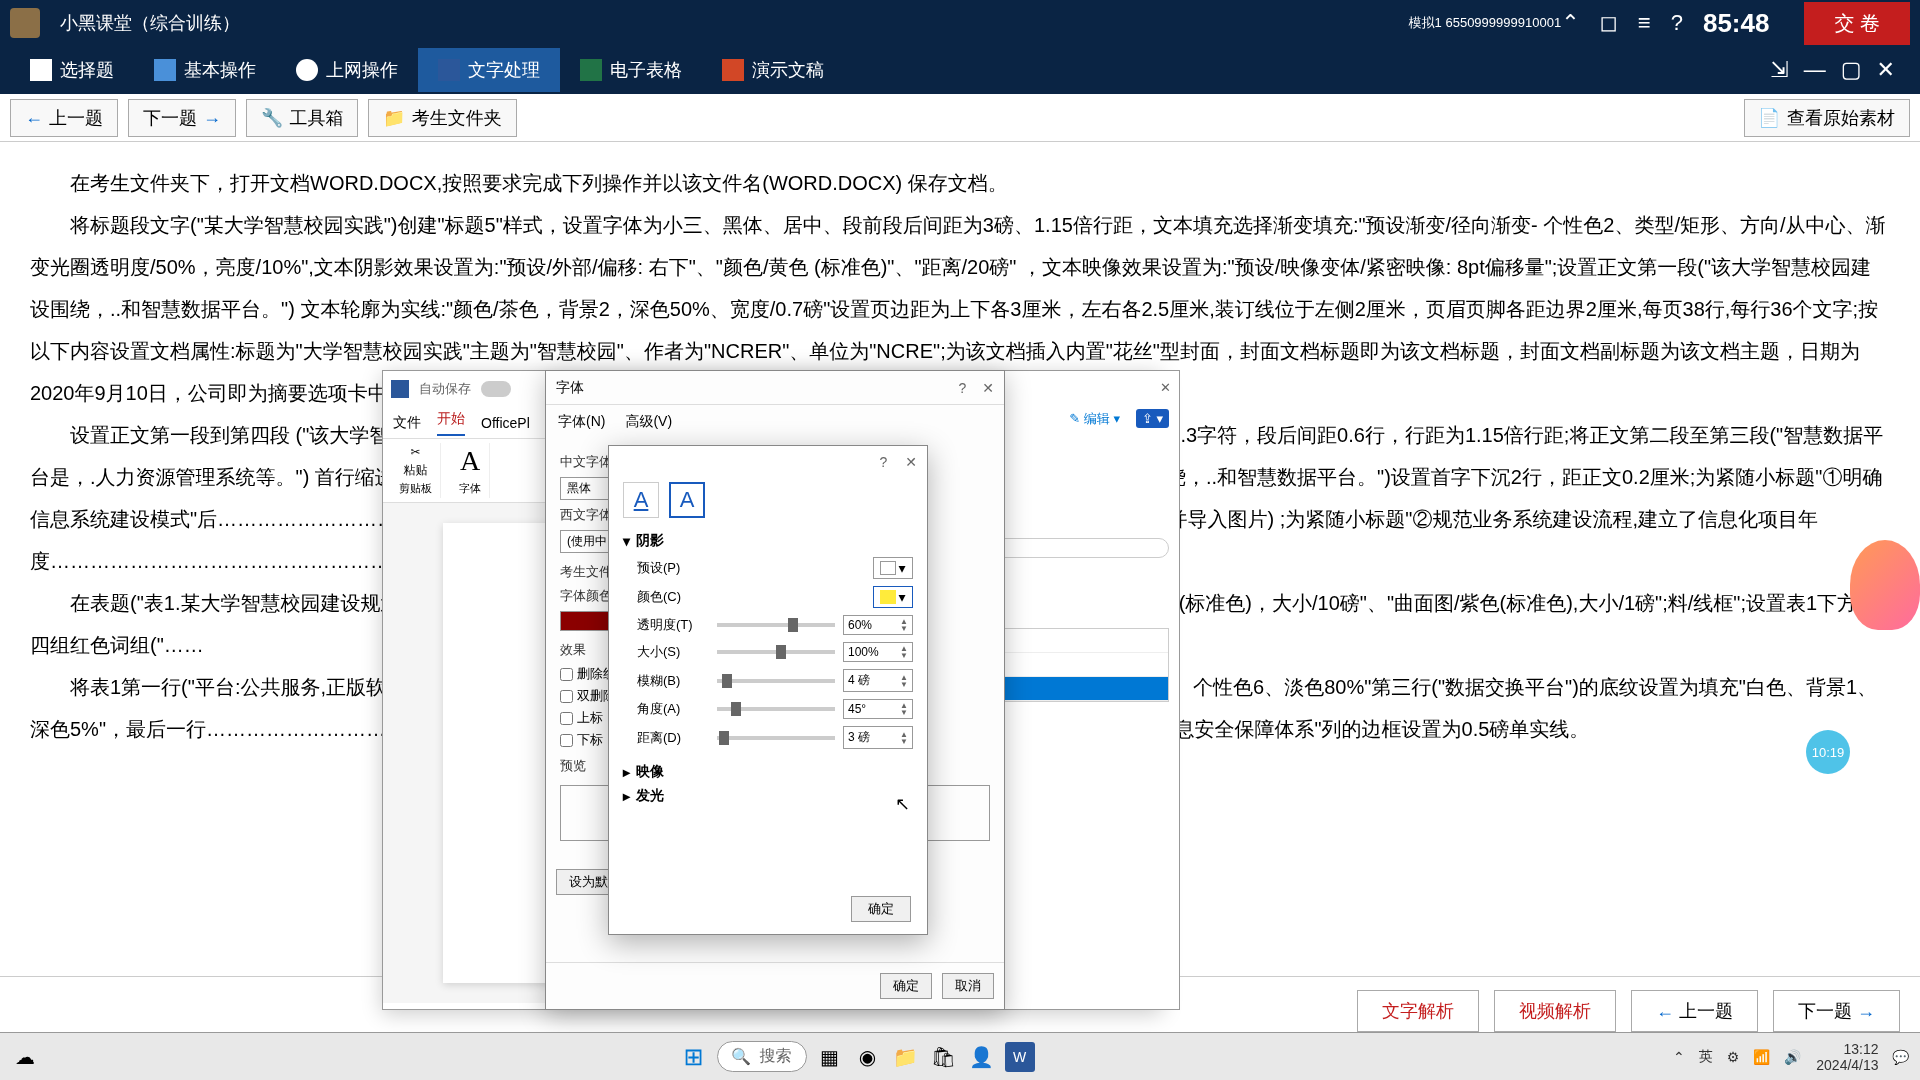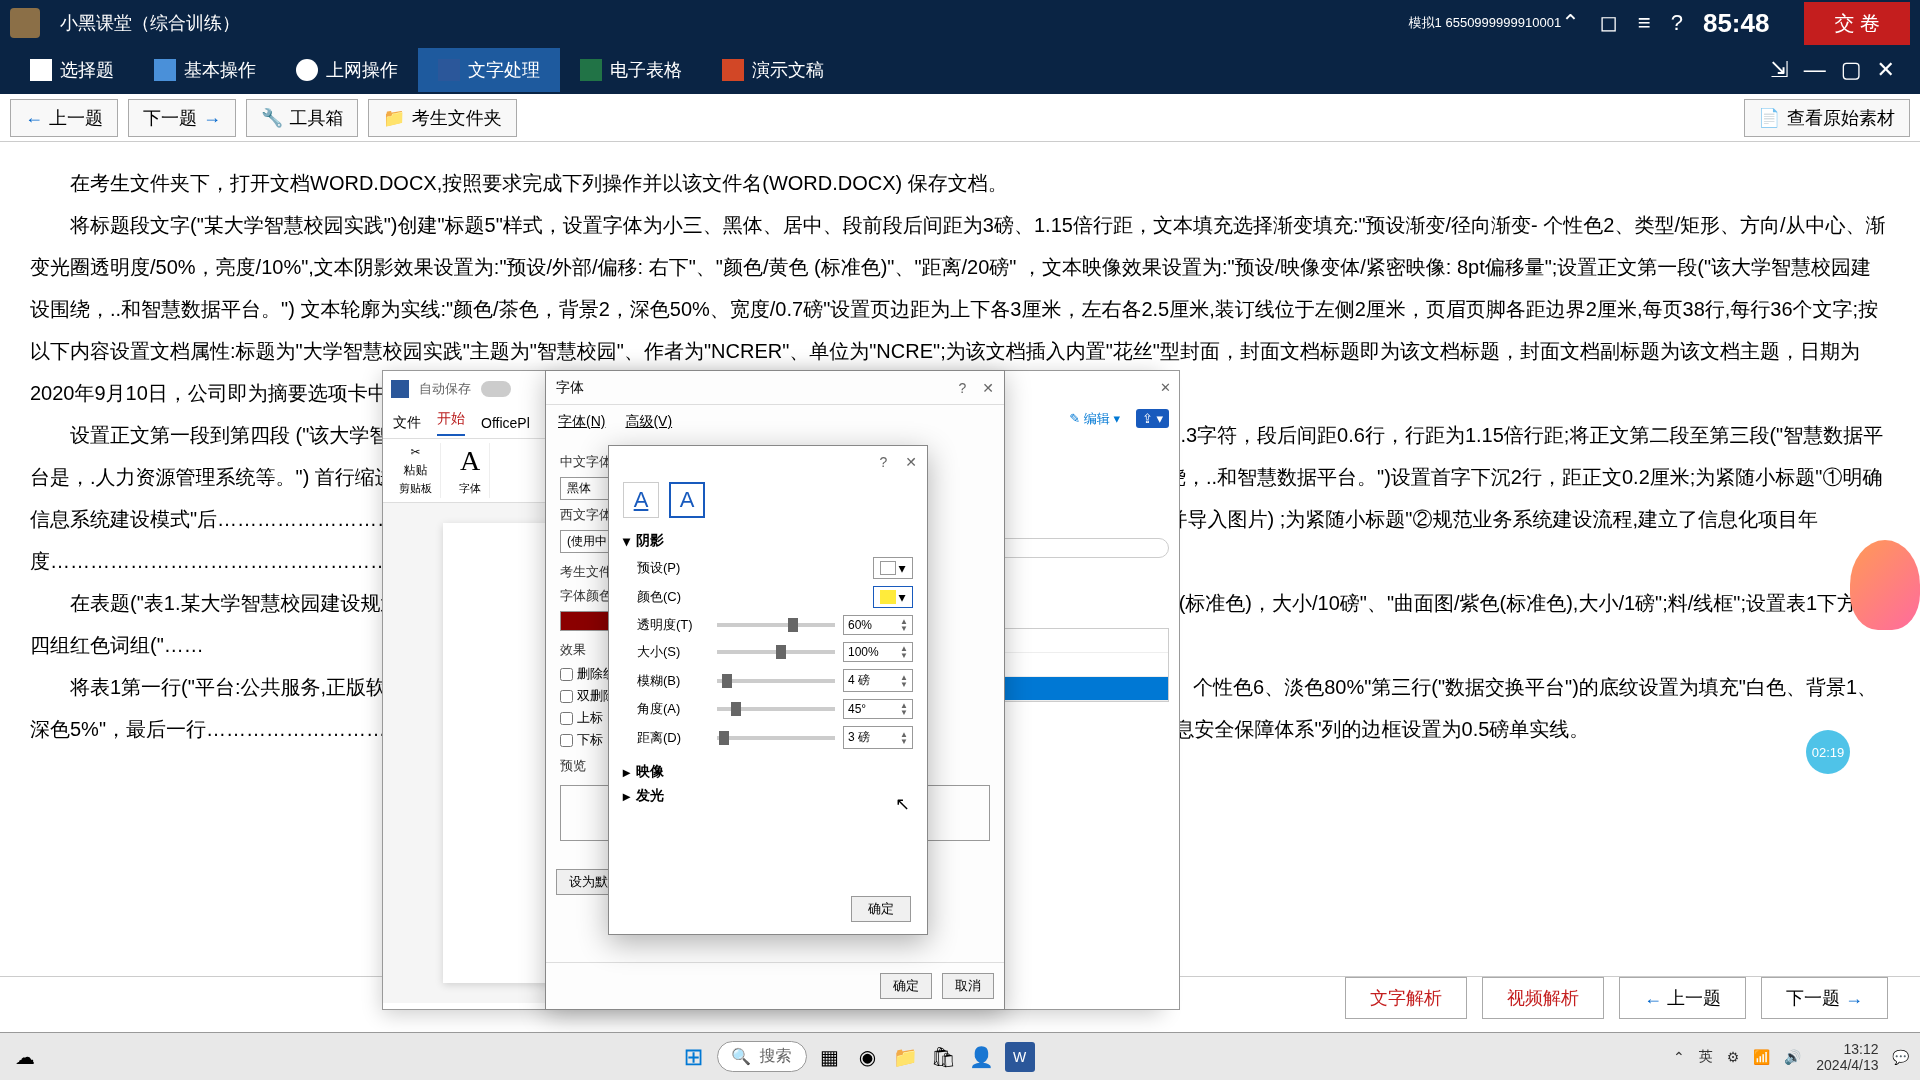--- a/index.html
+++ b/index.html
@@ -17,21 +17,21 @@
 .tab.active{background:#1e5a9e}
 .tab .ticon{width:22px;height:22px;display:inline-block}
 .tabbar-right{margin-left:auto;display:flex;gap:15px;color:#fff;font-size:22px;padding-right:15px}
 .toolbar{height:48px;background:#fff;border-bottom:1px solid #ccc;display:flex;align-items:center;padding:0 10px;gap:10px}
 .tbtn{border:1px solid #aaa;padding:6px 14px;font-size:18px;display:flex;align-items:center;gap:6px;background:#f8f8f8;cursor:pointer}
 .tbtn .arr{color:#0066cc}
 .toolbar .right{margin-left:auto}
 .content{position:absolute;top:142px;left:0;right:0;bottom:56px;background:#fff;padding:20px 30px;font-size:20px;line-height:42px;overflow:hidden}
 .content p{text-indent:2em}
 .pagenum{position:absolute;left:14px;bottom:65px;border:1px solid #888;padding:2px 10px;font-size:16px;background:#fff}
-.bottombar{position:absolute;bottom:0;left:0;right:0;height:56px;background:#fff;border-top:1px solid #ccc;display:flex;align-items:flex-start;justify-content:flex-end;padding:0 32px;gap:15px}
+.bottombar{position:absolute;bottom:0;left:0;right:0;height:56px;background:#fff;border-top:1px solid #ccc;display:flex;align-items:flex-end;justify-content:flex-end;padding:0 20px;gap:15px}
 .bbtn{border:1px solid #aaa;padding:8px 24px;font-size:18px;background:#fff;cursor:pointer}
 .bbtn.red{color:#c41e1e}
 .taskbar{position:absolute;bottom:0;left:0;right:0;height:48px;background:#e8e8e8;display:flex;align-items:center;padding:0 10px;gap:8px;border-top:1px solid #999;z-index:50}
 .taskbar .spacer{flex:1}
 .taskbar .search{display:flex;align-items:center;border:1px solid #999;border-radius:20px;padding:4px 14px;background:#fff;gap:8px;font-size:16px;color:#666}
 .taskbar .tray{display:flex;align-items:center;gap:14px;font-size:14px;color:#333}
 .taskbar .tray .clock{text-align:right;line-height:16px}
 .tbicon{width:30px;height:30px;display:flex;align-items:center;justify-content:center;font-size:20px}
 .timepill{position:absolute;right:70px;top:730px;background:#4fc3e8;color:#fff;border-radius:50%;width:44px;height:44px;display:flex;align-items:center;justify-content:center;font-size:13px}
 .mascot{position:absolute;right:0;top:540px;width:70px;height:90px;background:linear-gradient(135deg,#ff9a56,#ff6b9d);border-radius:50% 50% 40% 40%;z-index:45}
@@ -43,21 +43,21 @@
 .wordwin .wtabs span.act{color:#b91c1c;border-bottom:2px solid #185abd;padding-bottom:6px}
 .wordwin .ribbon{height:64px;display:flex;padding:4px 8px;gap:10px;border-bottom:1px solid #ddd;font-size:12px}
 .wordwin .rgroup{display:flex;flex-direction:column;align-items:center;justify-content:space-between;padding:2px 8px;border-right:1px solid #eee}
 .wordwin .doc{background:#f5f5f5;height:500px;padding:20px 60px}
 .wordwin .page{background:#fff;height:100%;box-shadow:0 2px 8px rgba(0,0,0,.15)}
 
 .fontdlg{position:absolute;left:545px;top:370px;width:460px;height:640px;background:#fdfdfd;border:1px solid #888;box-shadow:0 6px 24px rgba(0,0,0,.25);z-index:35;font-size:14px}
 .fontdlg .fhead{height:34px;display:flex;align-items:center;padding:0 10px;border-bottom:1px solid #ddd}
 .fontdlg .fhead .fclose{margin-left:auto;display:flex;gap:16px;color:#666}
 .fontdlg .ftabs{padding:8px 12px;display:flex;gap:20px}
-.fontdlg .ftabs span{text-decoration:underline;cursor:pointer}
+.fontdlg .ftabs span{cursor:pointer}
 .fontdlg .fbody{padding:8px 14px}
 .fontdlg .frow{display:flex;align-items:center;margin:6px 0;gap:6px}
 .fontdlg .flabel{font-size:13px;color:#333}
 .fontdlg .fsel{border:1px solid #999;padding:2px 6px;font-size:12px;background:#fff}
 .fontdlg .chk{display:flex;align-items:center;gap:4px;margin:4px 0;font-size:13px}
 .fontdlg .preview{border:1px solid #999;height:56px;margin:10px 0}
 .fontdlg .fbtns{display:flex;gap:10px;padding:10px;justify-content:flex-start}
 .fontdlg .fbtn{border:1px solid #999;padding:3px 12px;font-size:13px;background:#f0f0f0;cursor:pointer}
 .fontdlg .fbtns.right{justify-content:flex-end;border-top:1px solid #ddd}
 
@@ -427,21 +427,21 @@
     <div class="eshead">
         <span>▸</span>
         <span>发光</span>
       </div>
   </div>
   <div class="eok">确定</div>
 </div>
 
 <div class="cursor">↖</div>
 
-<div class="timepill">02:19</div>
+<div class="timepill">10:19</div>
 <div class="mascot"></div>
 
 <div class="taskbar">
   <div class="tbicon">☁</div>
   <div class="spacer"></div>
   <div class="tbicon" style="color:#0078d4;font-size:24px">⊞</div>
   <div class="search">
       <span>🔍</span>
       <span>搜索</span>
     </div>

